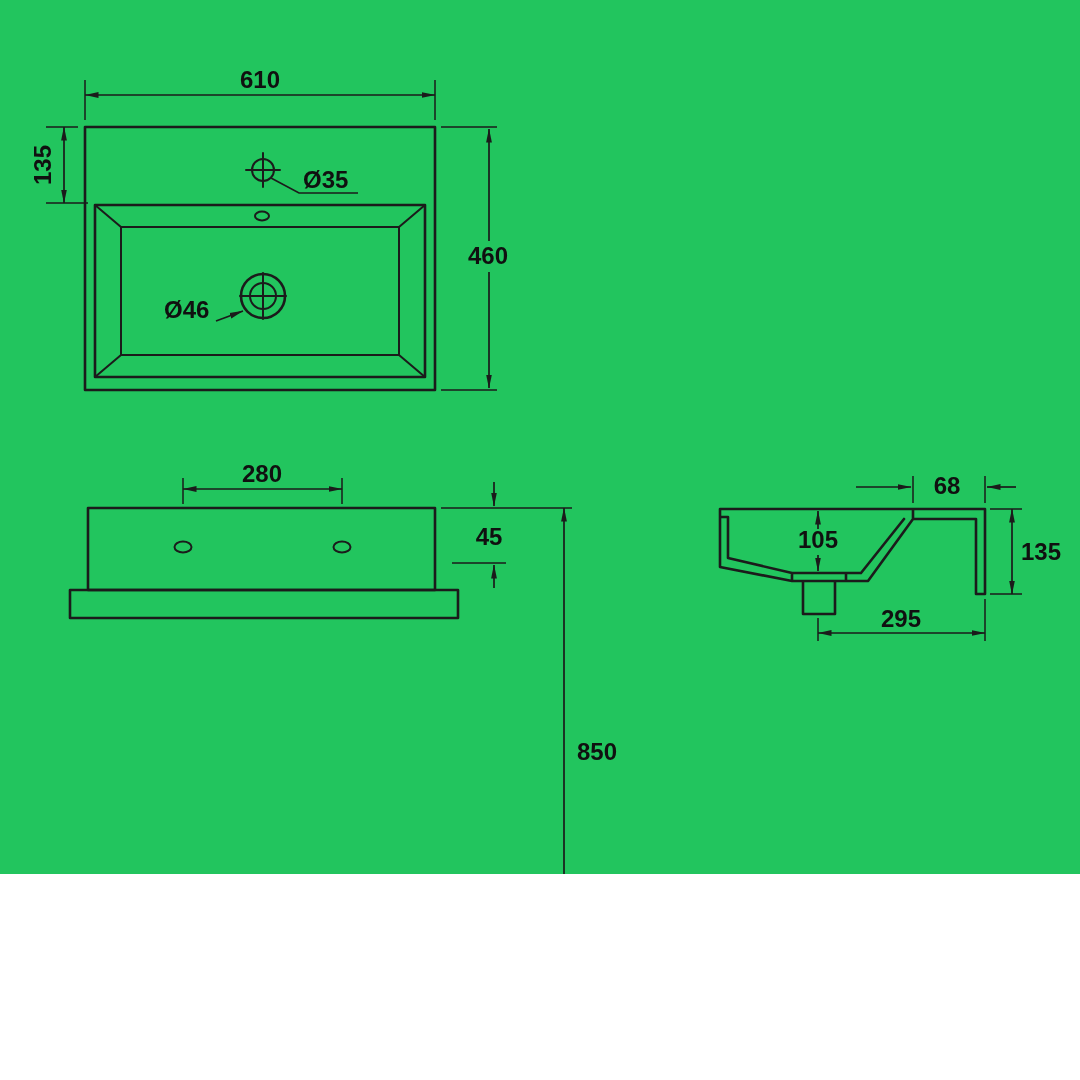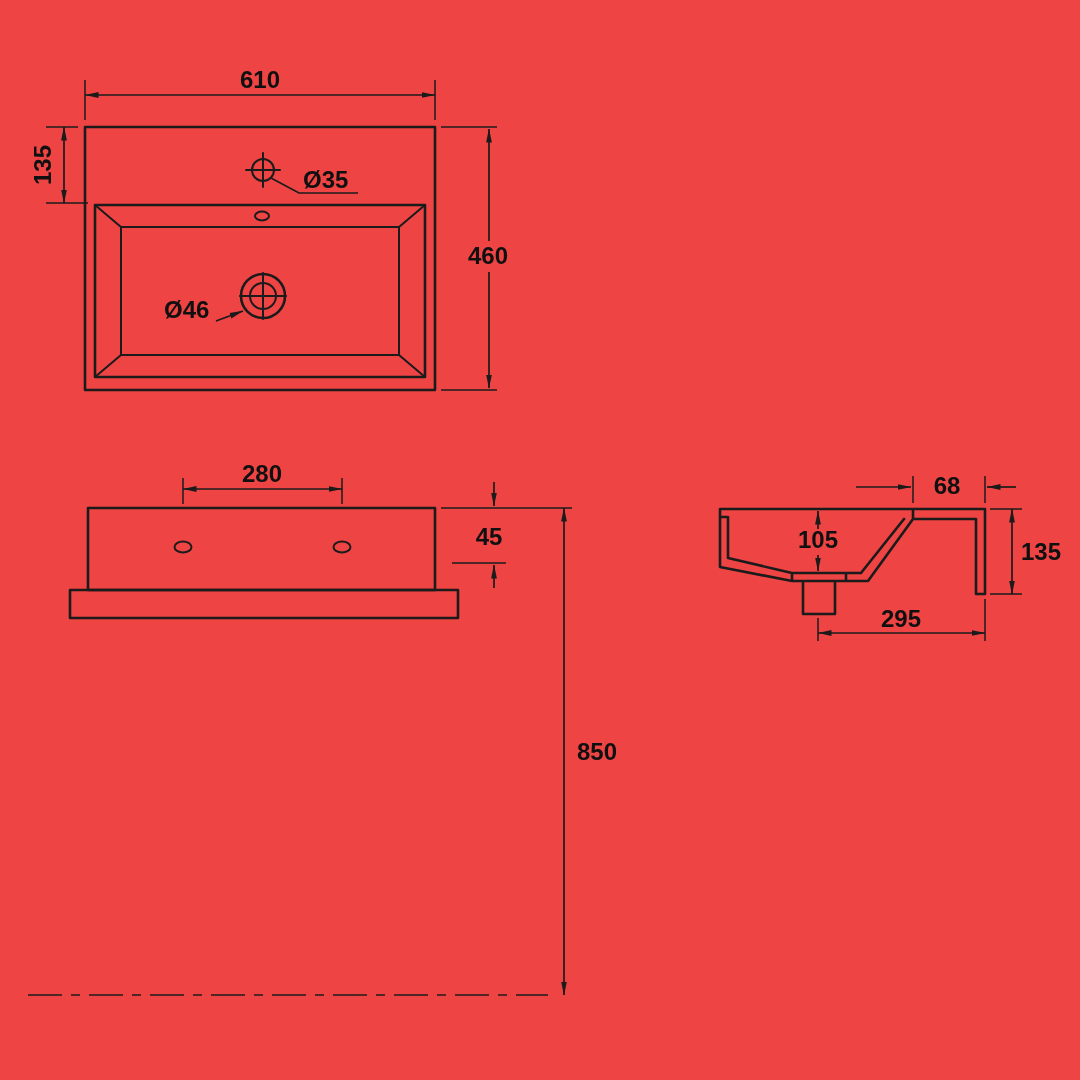--- a/index.html
+++ b/index.html
@@ -1,16 +1,16 @@
 <!DOCTYPE html>
 <html><head>
 <meta charset="utf-8">
 <style>
   html,body{margin:0;padding:0;background:#ffffff;}
-  .stage{width:1080px;height:1080px;background:#ef4444;position:relative;overflow:hidden;
+  .stage{width:1080px;height:874px;background:#22c55e;position:relative;overflow:hidden;
          font-family:"Liberation Sans",sans-serif;}
   svg{display:block}
   .outline{stroke:#1b1b1b;stroke-width:2.6;fill:none;stroke-linejoin:round;stroke-linecap:round}
   .thin{stroke:#1b1b1b;stroke-width:2;fill:none;stroke-linecap:round}
   .dim{stroke:#1b1b1b;stroke-width:1.7;fill:none}
   .ext{stroke:#1b1b1b;stroke-width:1.5;fill:none}
   .both{marker-start:url(#arr);marker-end:url(#arr)}
   .endarr{marker-end:url(#arr)}
   .dimtxt{font-family:"Liberation Sans",sans-serif;font-size:24px;font-weight:700;fill:#101010}
   .mid{text-anchor:middle}

